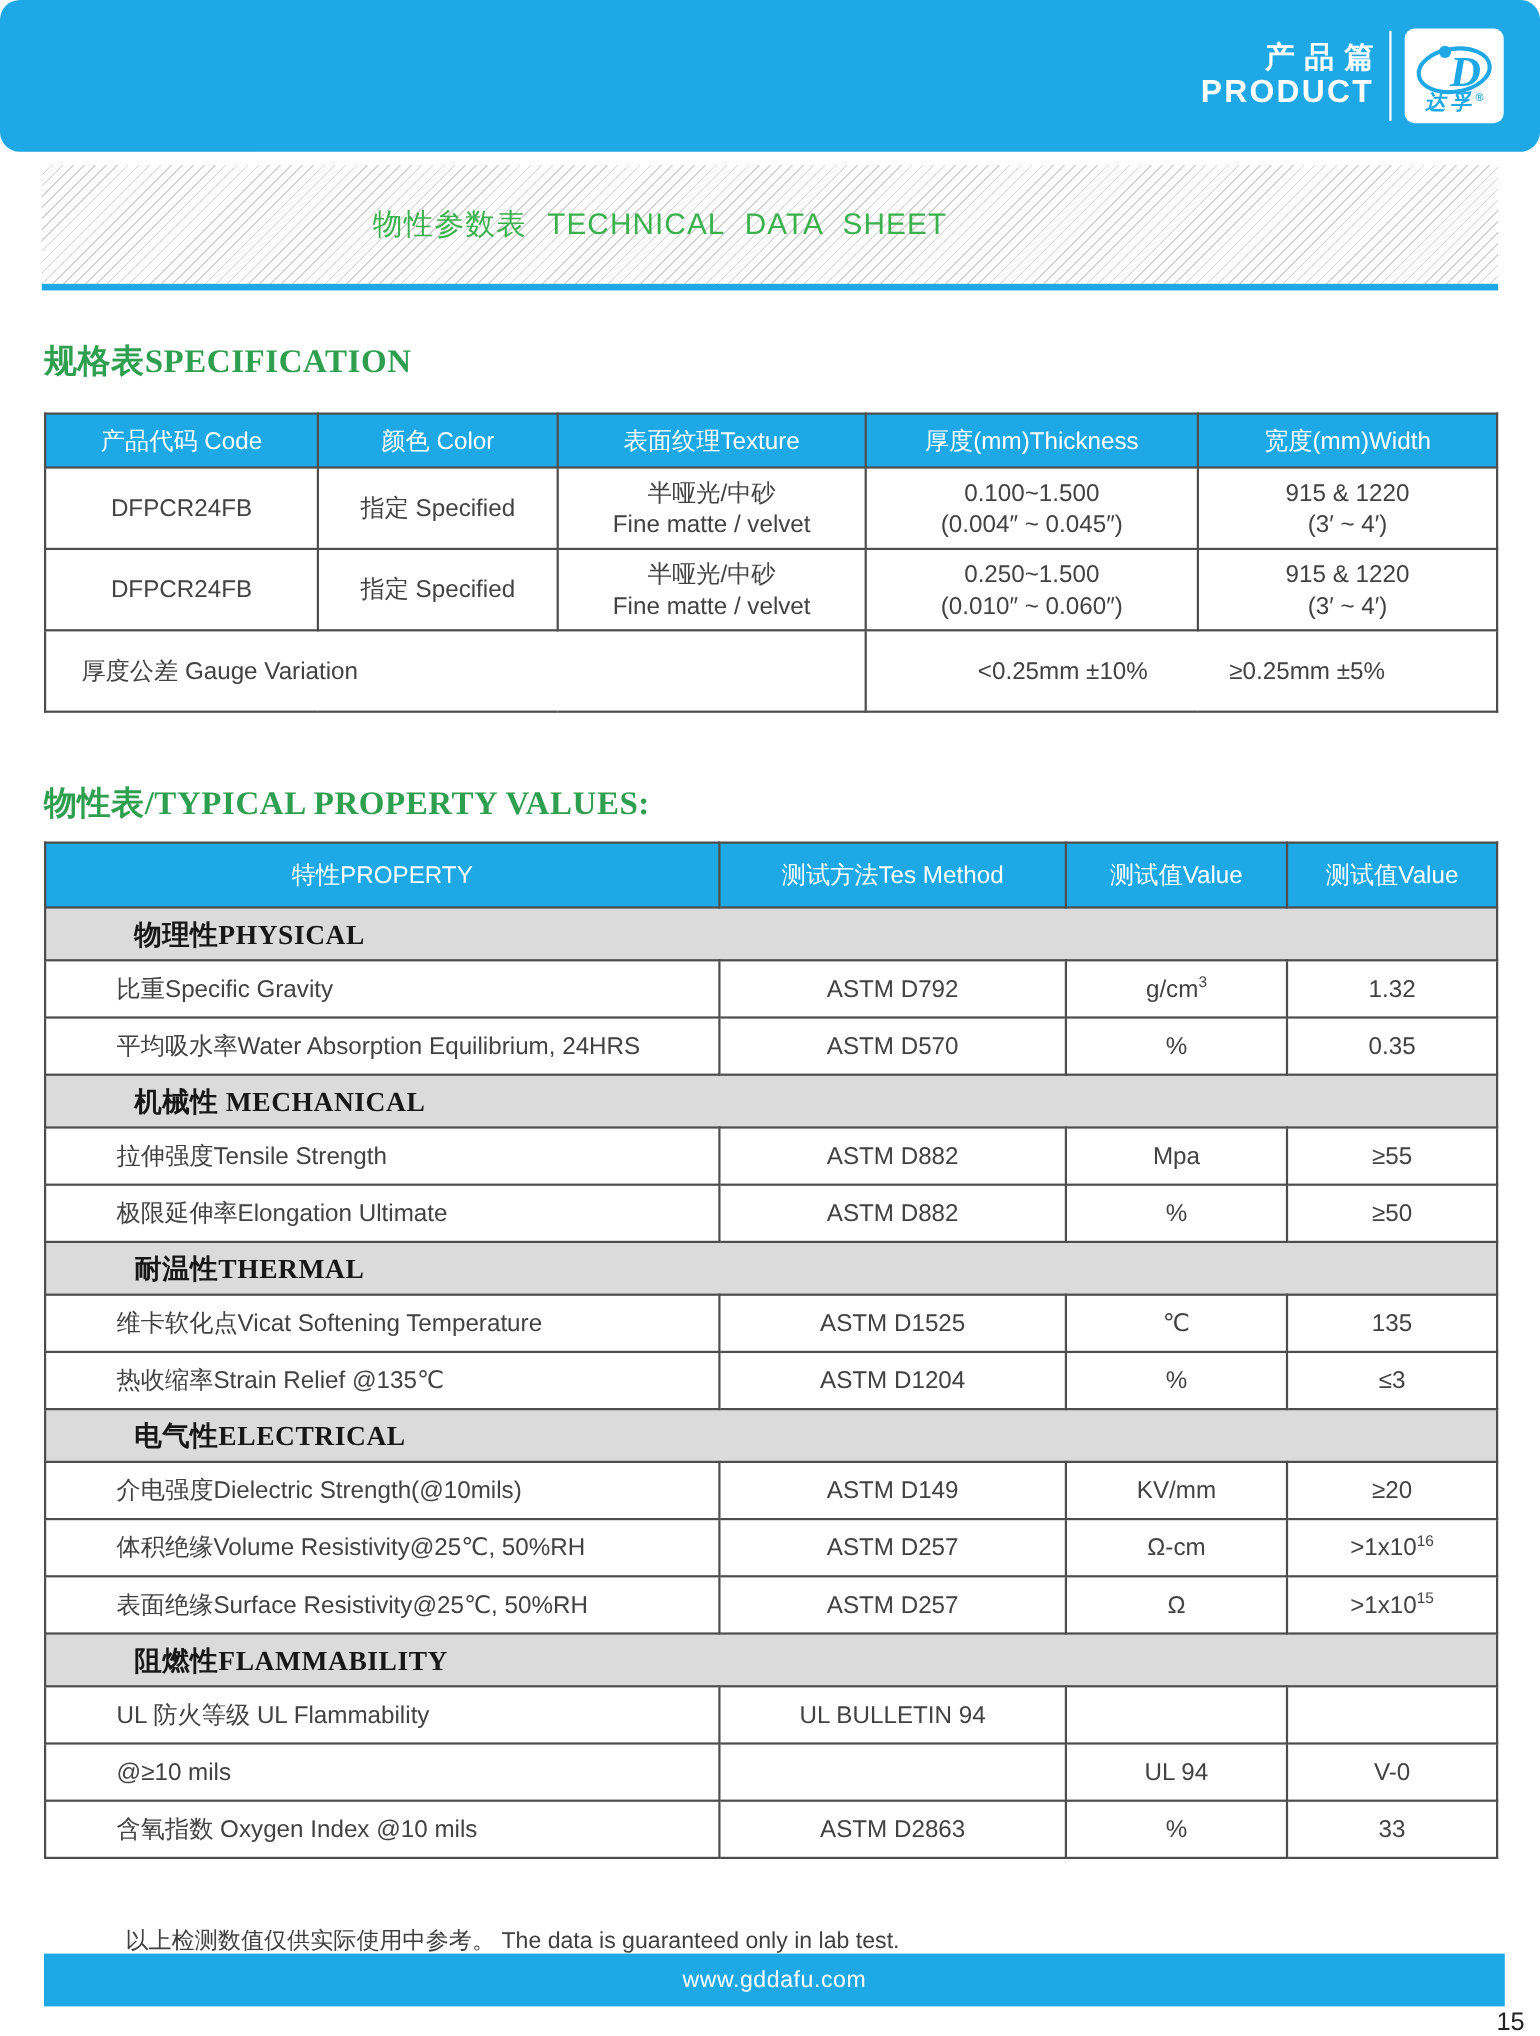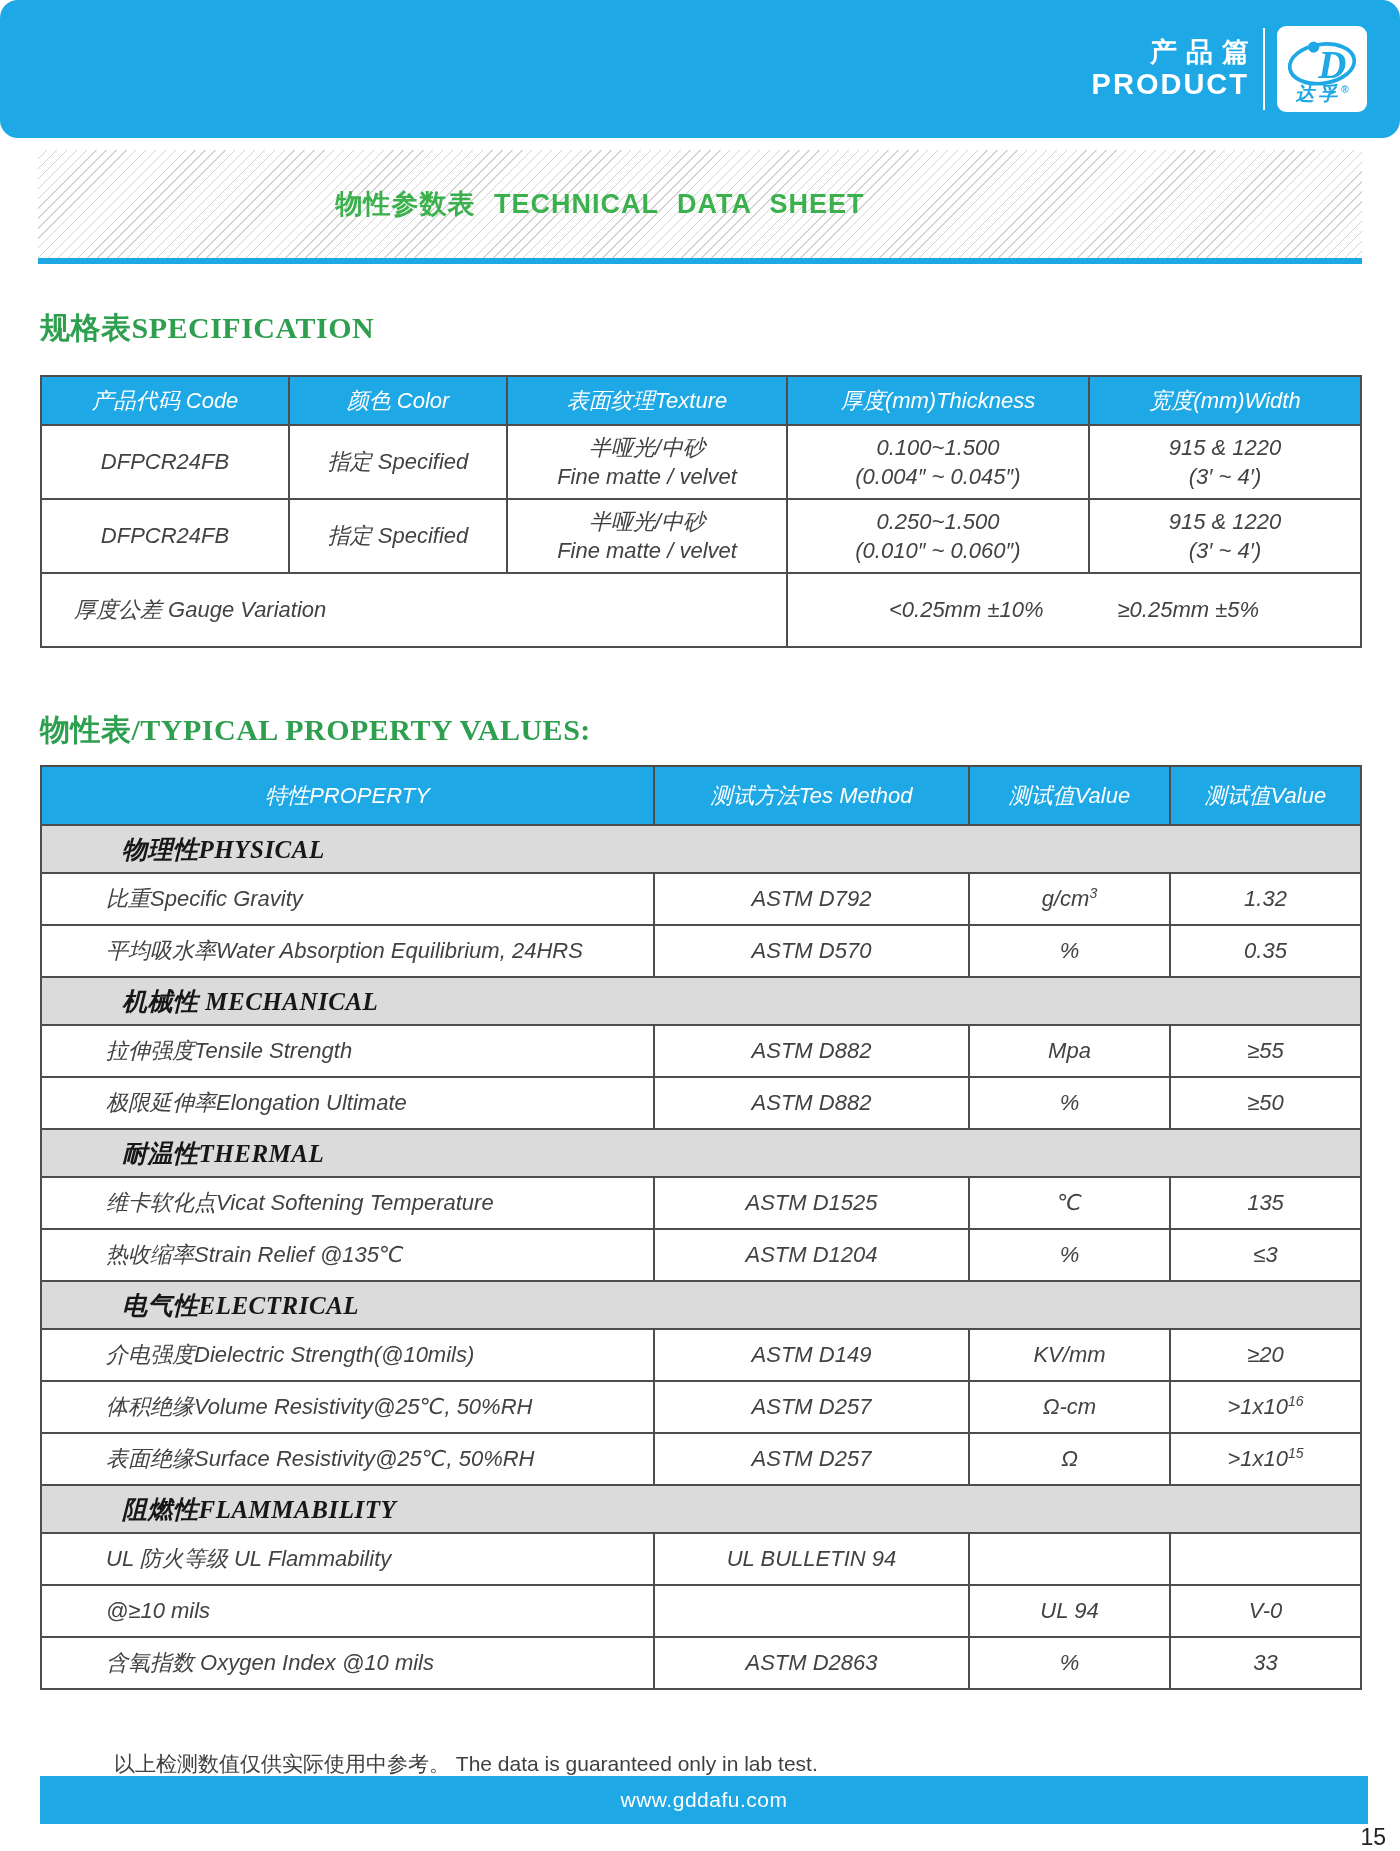--- a/index.html
+++ b/index.html
@@ -25,30 +25,30 @@
   .logo-name sup{font-size:10px;font-style:normal;letter-spacing:0;}
   
   .banner{
     margin:12px 38px 0 38px;height:108px;box-sizing:content-box;
     background:repeating-linear-gradient(135deg,#ffffff 0px,#ffffff 6px,#d2d2d2 6px,#d2d2d2 7px);
     border-bottom:6px solid #1EA8E6;
     display:flex;align-items:center;justify-content:center;
   }
   .banner-title{
     color:#3BB14D;font-size:27px;letter-spacing:1px;word-spacing:10px;
-    transform:translateX(-100px);font-weight:700;
+    transform:translateX(-100px);font-weight:400;
   }
   
   .green-heading{
     font-family:"Liberation Serif","DejaVu Serif",serif;font-weight:bold;
     color:#2E9F4F;font-size:30px;margin:44px 0 0 40px;letter-spacing:0.5px;
   }
   .green-heading.second{margin-top:62px;}
   
-  table{border-collapse:collapse;margin:26px 40px 0 40px;width:1320px;table-layout:fixed;font-style:italic;}
+  table{border-collapse:collapse;margin:26px 40px 0 40px;width:1320px;table-layout:fixed;}
   td,th{border:2px solid #4D4D4D;font-size:22px;color:#424242;padding:0;}
   th{background:#1EA8E6;color:#ffffff;font-weight:normal;}
   .spec-table th{height:47px;}
   .spec-table td{height:72px;text-align:center;line-height:1.32;}
   .spec-table .gauge-label{text-align:left;padding-left:32px;}
   .gauge-values{display:flex;justify-content:center;gap:74px;}
   .prop-table{margin-top:14px;}
   .prop-table th{height:57px;}
   .prop-table td{height:50px;text-align:center;}
   .prop-table td.prop-name{text-align:left;padding-left:64px;}

